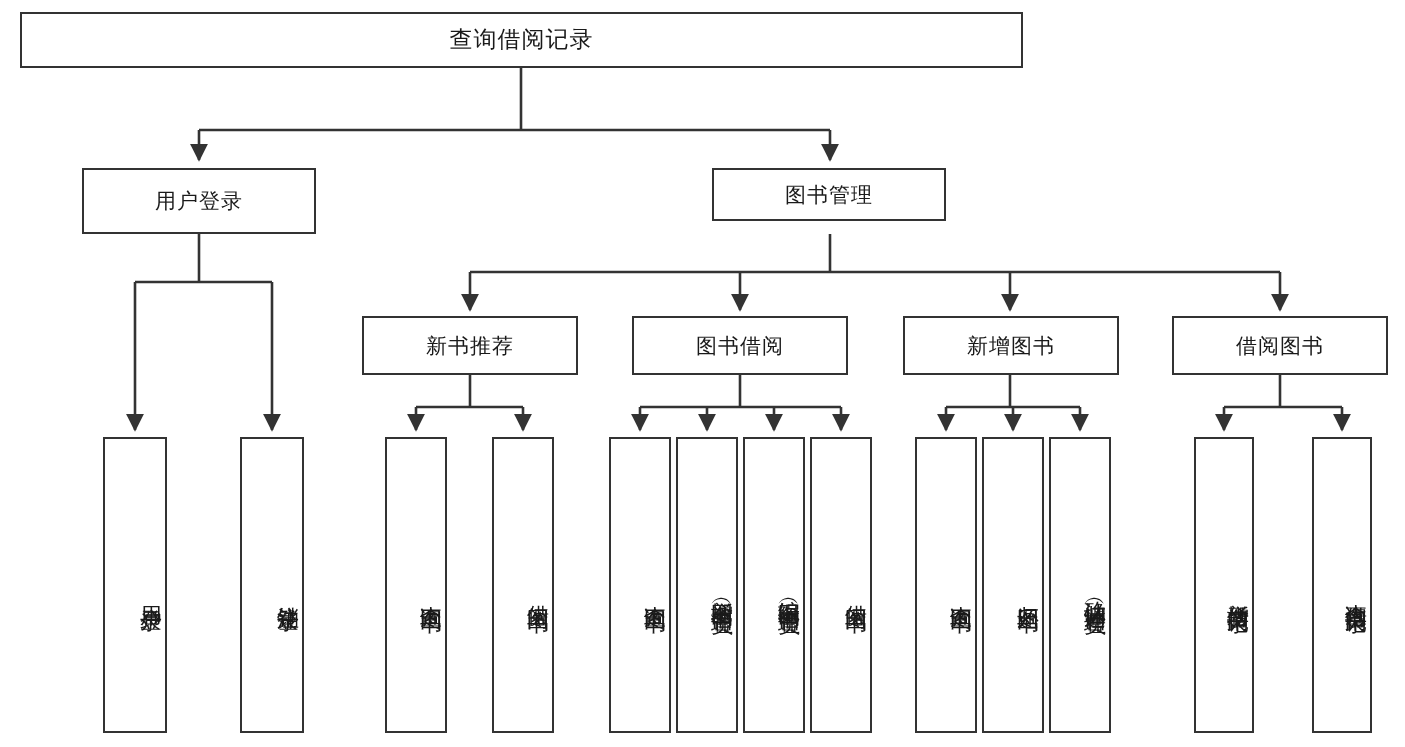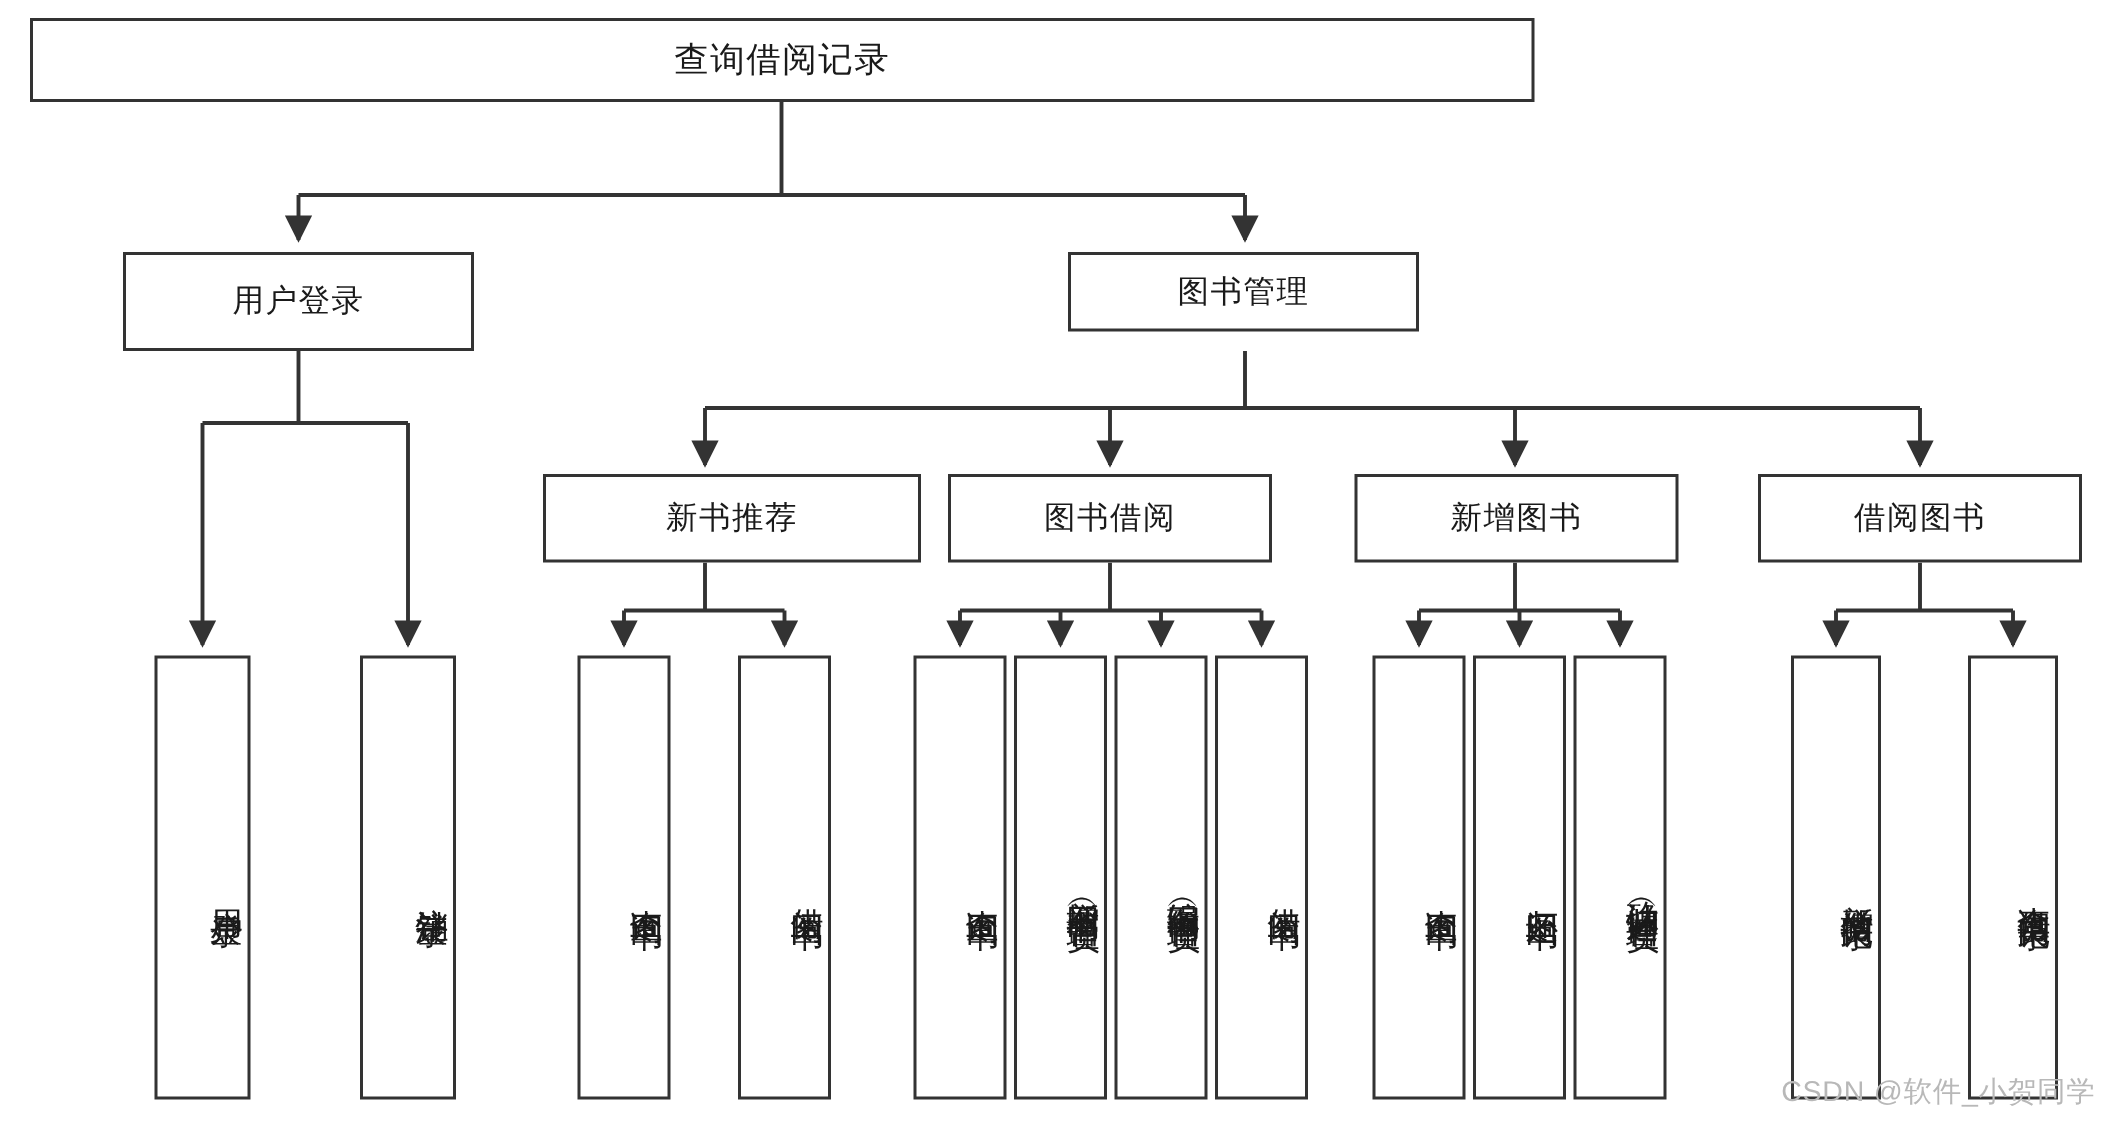--- a/index.html
+++ b/index.html
@@ -129,21 +129,21 @@
     <span>查询借阅记录</span>
   </div>
 
   <div class="node horiz" style="left:82px;top:168px;width:234px;height:66px;">
     <span>用户登录</span>
   </div>
   <div class="node horiz" style="left:712px;top:168px;width:234px;height:53px;">
     <span>图书管理</span>
   </div>
 
-  <div class="node horiz" style="left:362px;top:316px;width:252px;height:59px;">
+  <div class="node horiz" style="left:362px;top:316px;width:216px;height:59px;">
     <span>新书推荐</span>
   </div>
   <div class="node horiz" style="left:632px;top:316px;width:216px;height:59px;">
     <span>图书借阅</span>
   </div>
   <div class="node horiz" style="left:903px;top:316px;width:216px;height:59px;">
     <span>新增图书</span>
   </div>
   <div class="node horiz" style="left:1172px;top:316px;width:216px;height:59px;">
     <span>借阅图书</span>
@@ -186,14 +186,13 @@
     <span class="vlabel">确认归还（管理员）</span>
   </div>
 
   <div class="node vert" style="left:1194px;top:437px;width:60px;height:296px;">
     <span class="vlabel">新增借阅记录</span>
   </div>
   <div class="node vert" style="left:1312px;top:437px;width:60px;height:296px;">
     <span class="vlabel">查询借阅记录</span>
   </div>
 
-  <div id="watermark">CSDN @软件_小贺同学</div>
 </div>
 
 </body></html>

